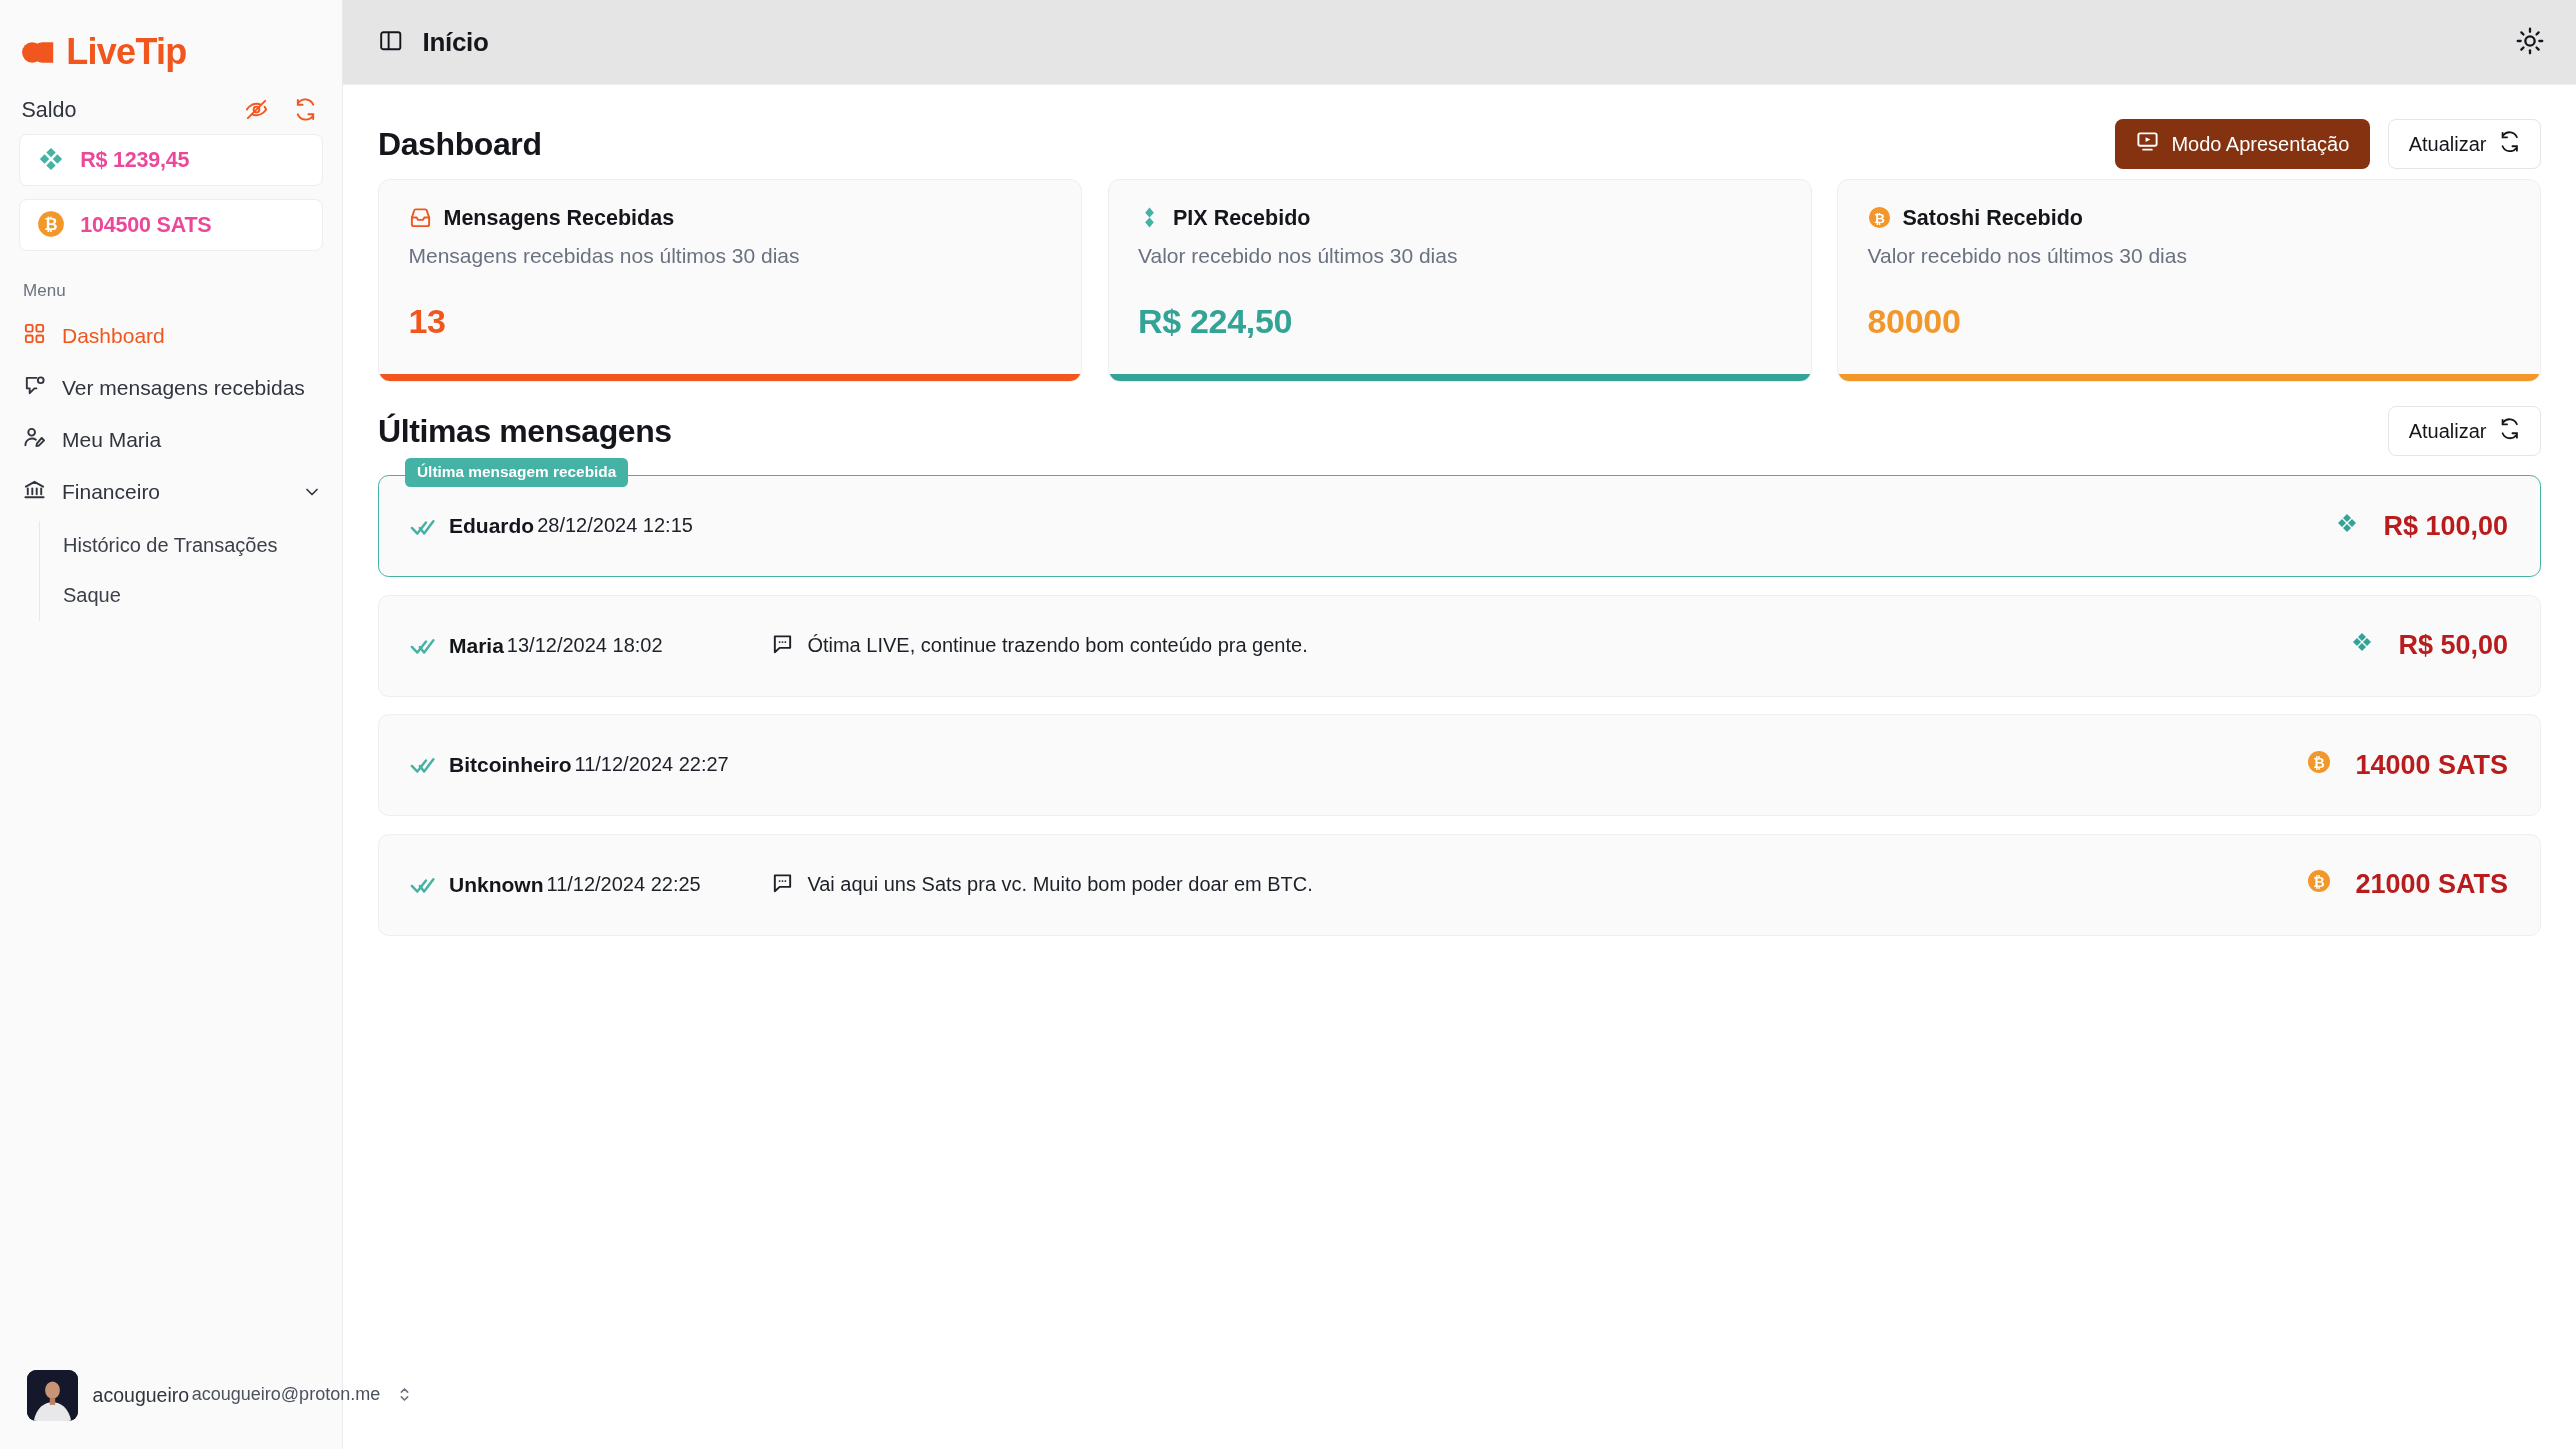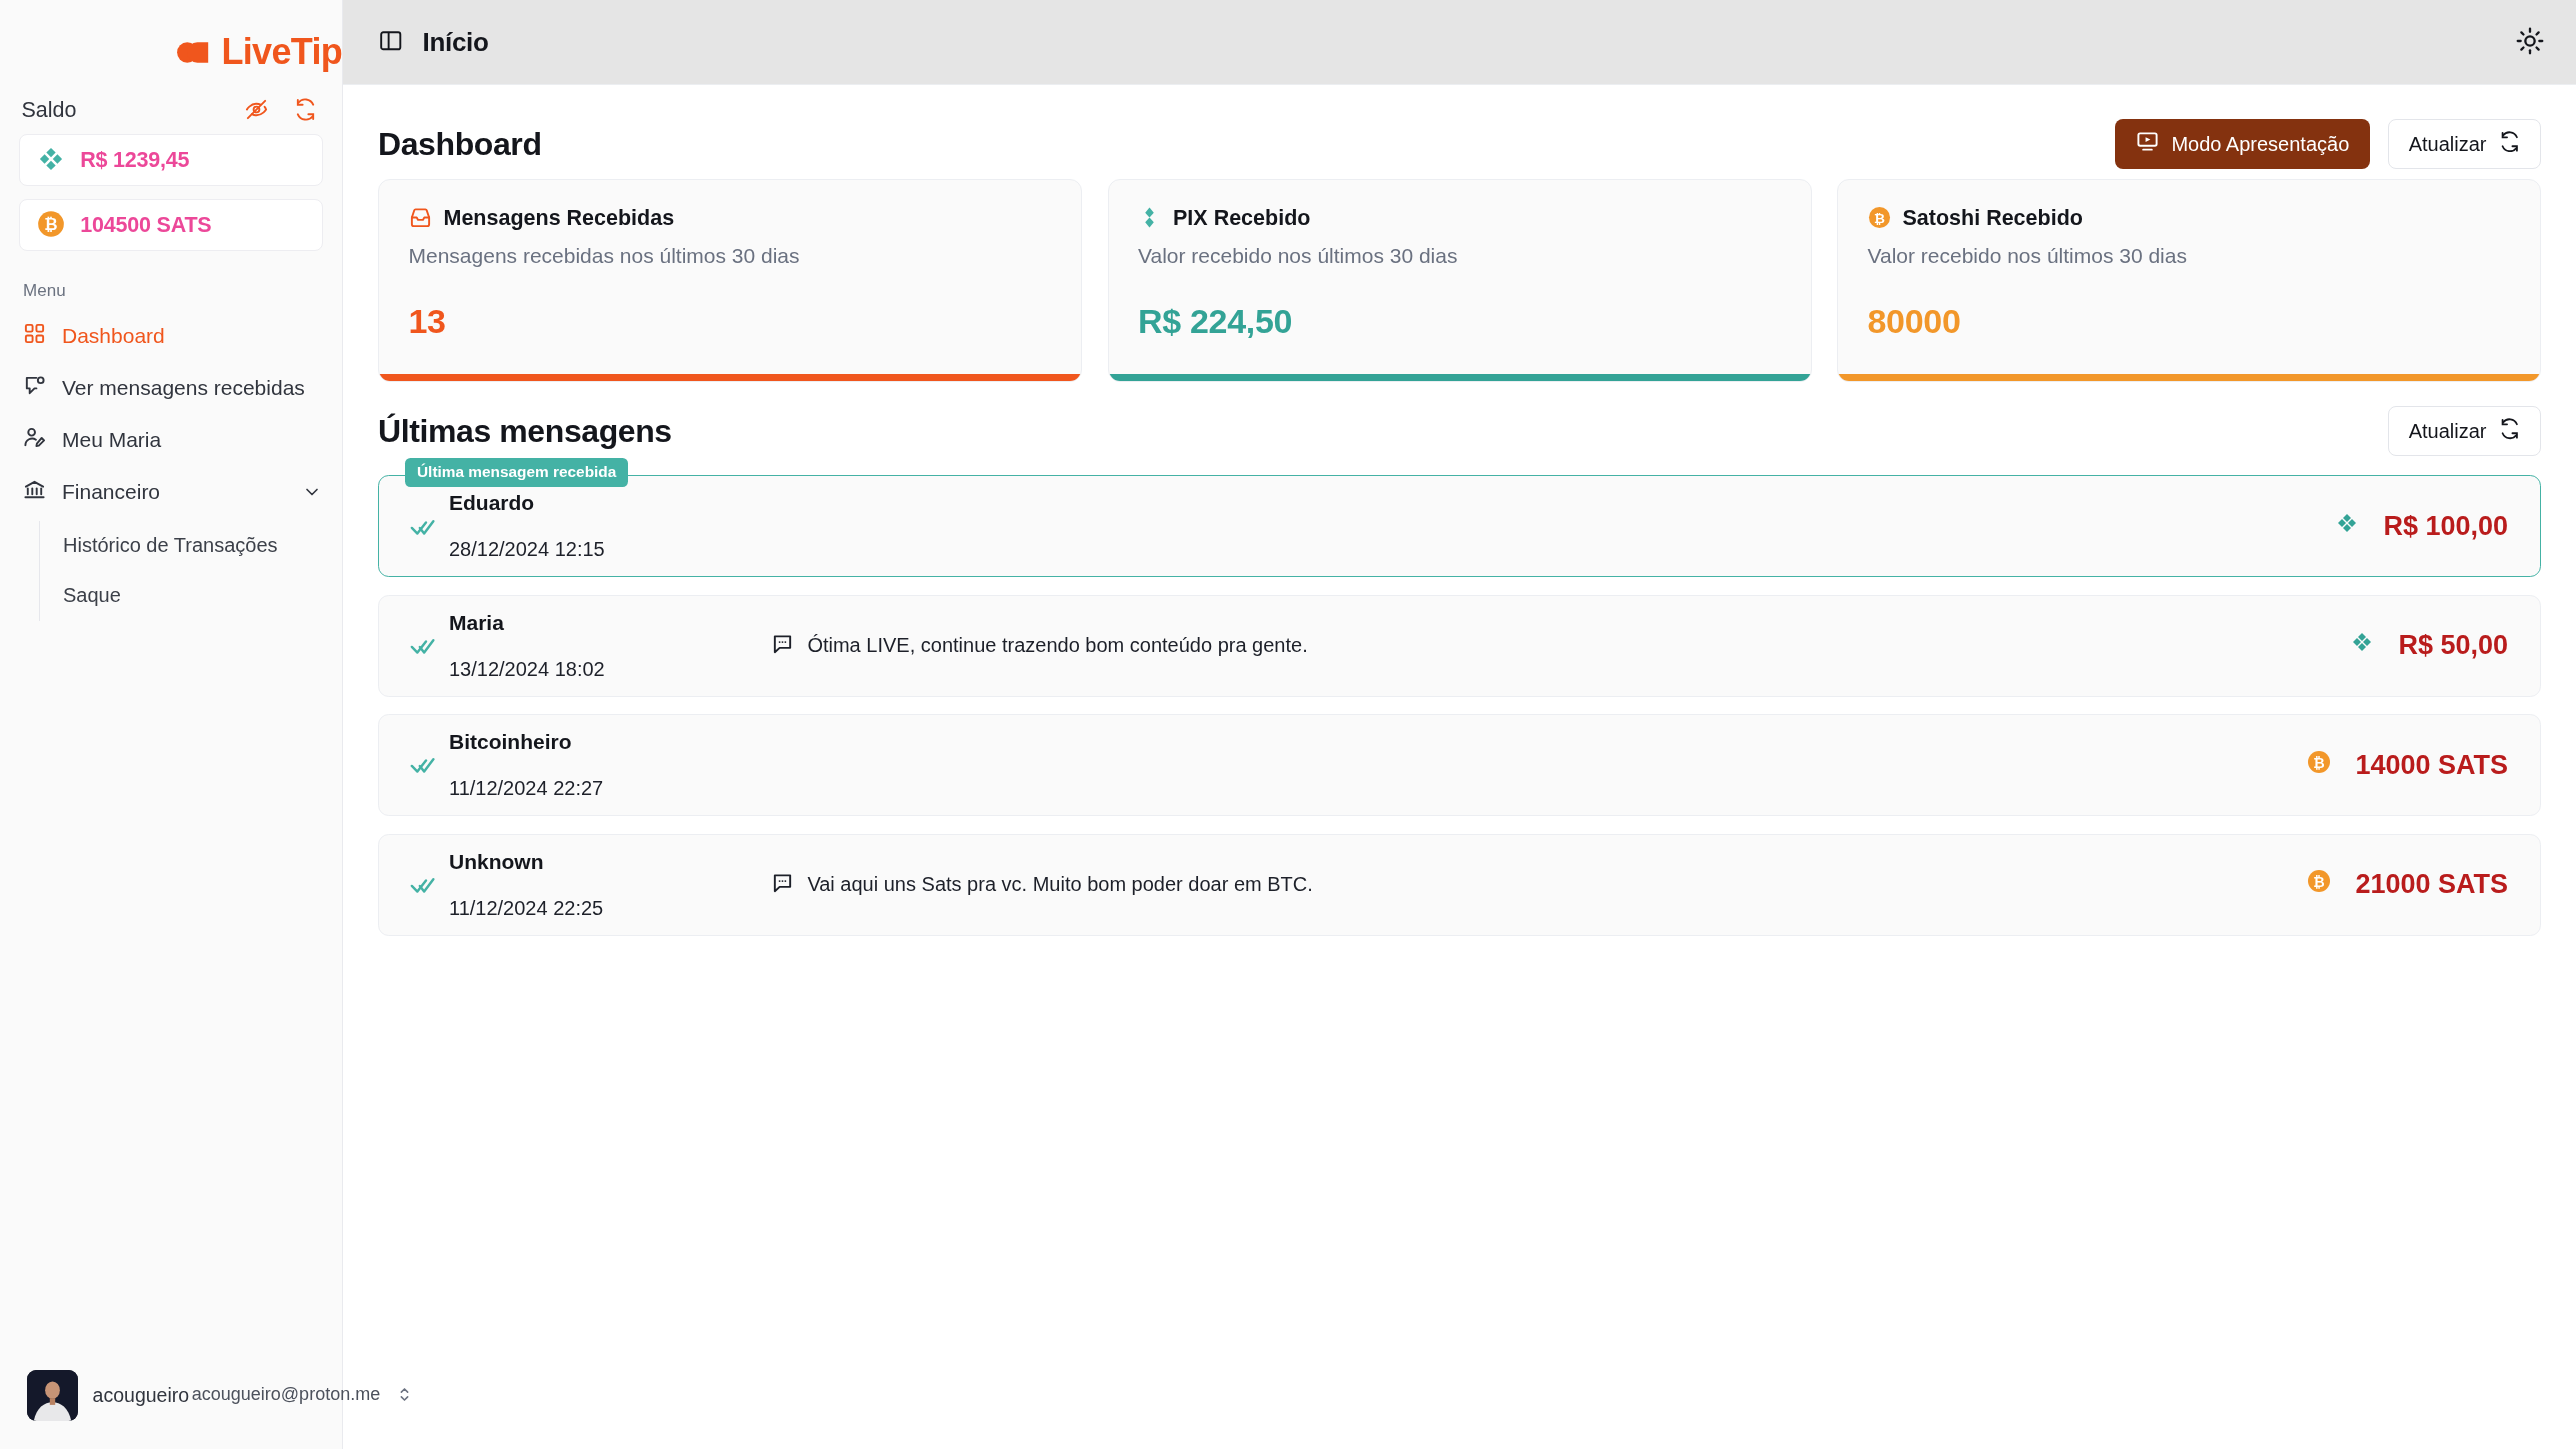--- a/index.html
+++ b/index.html
@@ -17,21 +17,20 @@
     background: #fafafa;
     border-right: 1.3px solid #e9eaee;
     display: flex; flex-direction: column;
     flex: 0 0 343px;
     position: relative;
   }
   .logo-row {
     display: flex; align-items: center; gap: 10.7px;
     padding: 25.5px 0 0 21.5px;
     height: 79px;
-    justify-content: flex-end;
   }
   .logo-mark { display:flex; align-items:center; }
   .logo-text {
     font-size: 36px; font-weight: 700; color: #f0561d;
     letter-spacing: -0.7px; line-height: 1;
   }
 
   .saldo-row {
     display:flex; align-items:center; justify-content:space-between;
     padding: 0 25.5px 0 21.5px; height: 47px; margin-top: 8px;
@@ -138,21 +137,21 @@
     background:#44b2a5; color:#fff; font-size: 15.4px; font-weight: 700;
     padding: 5.4px 12px; border-radius: 5.4px; z-index: 3; white-space:nowrap;
   }
   .msg-row {
     background:#fafafa; border: 1.3px solid #eceef2; border-radius: 10.7px;
     height: 102px; display:flex; align-items:center;
     padding: 0 32px 0 31px; margin-bottom: 17.4px; position: relative;
   }
   .msg-row.highlight { border-color:#44b2a5; }
   .msg-check { width: 39px; flex: 0 0 39px; display:flex; align-items:center; }
-  .msg-who { width: 322px; flex: 0 0 322px; display:flex; flex-direction:column; gap: 23px; }
+  .msg-who { width: 322px; flex: 0 0 322px; display:flex; flex-direction:row; gap: 3px; }
   .msg-name { font-size: 21px; font-weight: 700; color:#14161c; }
   .msg-date { font-size: 20px; color:#1d2029; }
   .msg-body { display:flex; align-items:center; gap: 13.4px; flex: 1 1 auto; min-width:0; }
   .msg-text { font-size: 20px; color:#1d2029; white-space:nowrap; overflow:hidden; text-overflow:ellipsis; }
   .msg-amount {
     margin-left:auto; display:flex; align-items:center; gap: 24px;
     font-size: 27px; font-weight: 700; color:#b91c1c; white-space:nowrap;justify-content:flex-end;
   }
 </style>
 </head>

